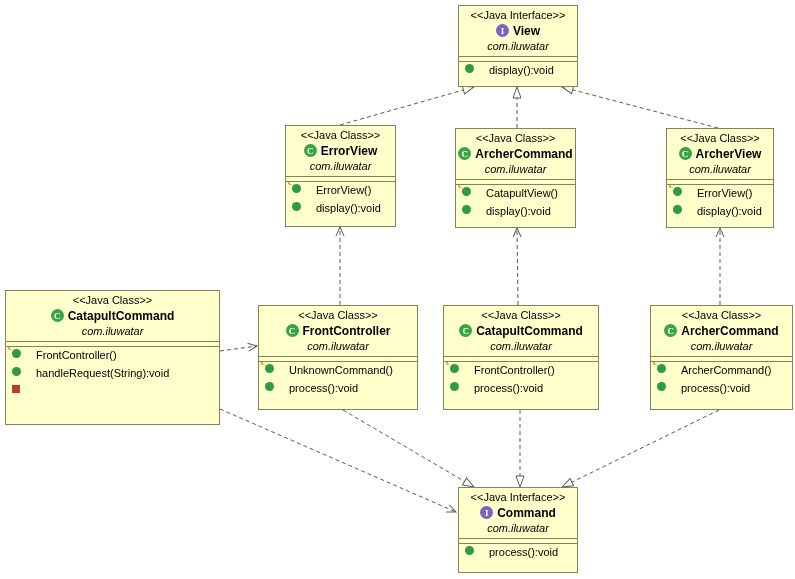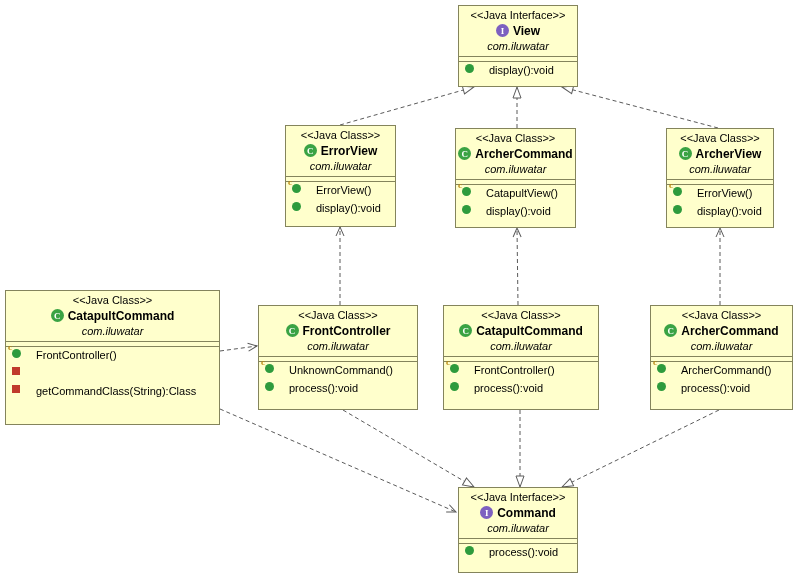--- a/index.html
+++ b/index.html
@@ -151,25 +151,25 @@
       <div class="pkg">com.iluwatar</div>
       <div class="fields"></div>
       <div class="members">
         <div class="member-row">
           <span class="m-icon constructor">
             <i>c</i>
           </span>
           <span>FrontController()</span>
         </div>
         <div class="member-row">
+          <span class="m-icon public"></span>
+          <span>handleRequest(String):void</span>
+        </div>
+        <div class="member-row">
           <span class="m-icon private"></span>
-        </div>
-        <div class="member-row">
-          <span class="m-icon private"></span>
-          <span>getCommandClass(String):Class</span>
         </div>
       </div>
     </div>
     <div class="uml-box" style="left: 258px; top: 305px; width: 160px; height: 105px;">
       <div class="stereo">&lt;&lt;Java Class&gt;&gt;</div>
       <div class="name-row">
         <span class="kind-icon class">C</span>
         <span class="cls-name">FrontController</span>
       </div>
       <div class="pkg">com.iluwatar</div>

